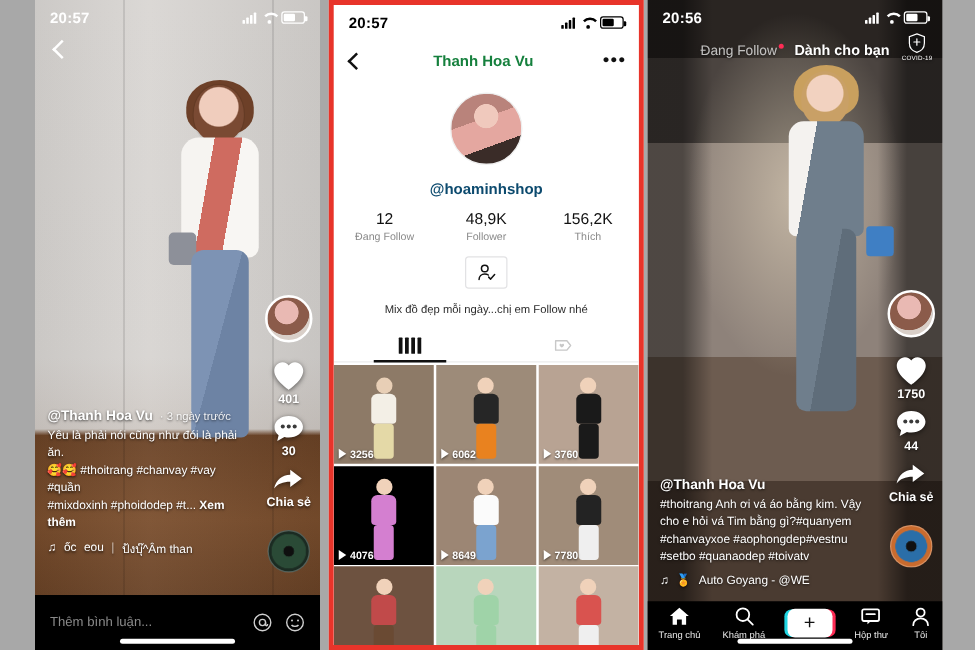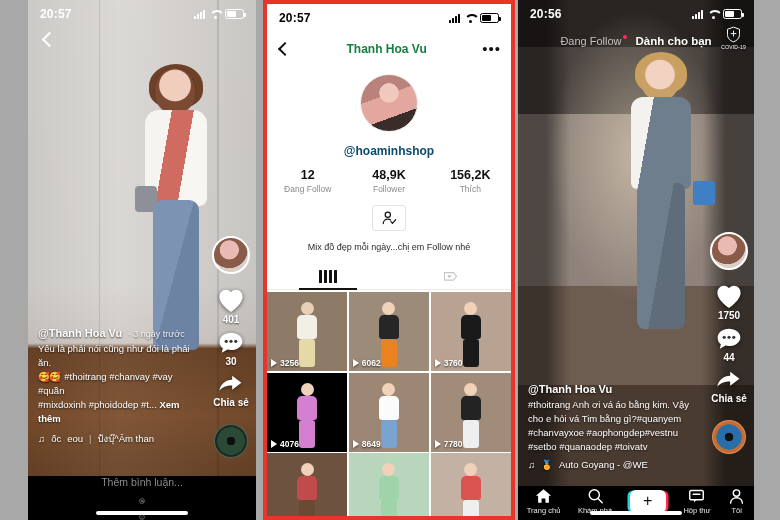--- a/index.html
+++ b/index.html
@@ -208,21 +208,21 @@
     display:flex; align-items:center; gap:6px;
     font-size:9.5px; margin-top:5px;
     text-shadow: 0 1px 2px rgba(0,0,0,.7);
   }
   .music-row .sep { opacity:.6; }
 
   
   .commentbar {
     position:absolute; left:0; right:0; bottom:0; height:44px; z-index:45;
     background:#000; display:flex; align-items:center;
-    padding: 0 12px; gap: 10px; flex-direction: column;
+    padding: 0 12px; gap: 10px;
   }
   .commentbar .ph { flex:1; font-size:10.5px; color:#8a8a8a; }
   .cb-ico { color:#cfcfcf; }
   .home-indicator {
     position:absolute; bottom:5px; left:50%; transform:translateX(-50%);
     width: 92px; height:4px; background:#fff; border-radius:2px; z-index:50;
   }
 
   
   .m-inner { position:absolute; inset:0; background:#fff; overflow:hidden; }
@@ -243,21 +243,21 @@
     width: 58px; height: 58px; border-radius:50%; margin: 8px auto 0;
     overflow:hidden;
     background:
       radial-gradient(circle at 50% 32%, #f0c9bd 0 20%, transparent 21%),
       linear-gradient(160deg, #b9837b 0 38%, #e4a7a0 38% 70%, #3a2c28 70% 100%);
     border: 1px solid #eee;
   }
   .m-handle { text-align:center; font-size:12px; font-weight:bold; color:#0c4a6e; margin-top:12px; }
   .m-stats { display:flex; justify-content:center; gap:0; margin-top:10px; }
   .m-stat { width: 33.33%; text-align:center; }
-  .m-stat .num { font-size: 12.5px; font-weight:bold; color:#111; }
+  .m-stat .num { font-size: 12.5px; font-weight:normal; color:#111; }
   .m-stat .lbl { font-size: 8.5px; color:#8a8a8a; margin-top:2px; }
 
   .m-actions { display:flex; justify-content:center; gap:6px; margin-top:11px; }
   .m-btn {
     border:1px solid #e2e2e4; border-radius:3px; background:#fff;
     height: 26px; display:flex; align-items:center; justify-content:center;
     font-size: 10.5px; color:#111; cursor:pointer;
   }
   .m-btn.msg { width: 80px; }
   .m-btn.adduser { width: 34px; }
@@ -306,21 +306,21 @@
     background:#fe2c55;
   }
   .covid {
     position:absolute; right:8px; top:26px; z-index:40;
     display:flex; flex-direction:column; align-items:center; gap:1px;
   }
   .covid .lbl { font-size:5px; color:#fff; letter-spacing:.2px; text-shadow:0 1px 2px rgba(0,0,0,.6); }
 
   
   .r-nav {
-    position:absolute; left:0; right:0; bottom:0; height:34px; z-index:45;
+    position:absolute; left:0; right:0; bottom:0; height:39px; z-index:45;
     background:#000; display:flex; align-items:center; justify-content:space-around;
     padding-bottom: 4px;
     text-align: center;
   }
   .r-nav-item { display:flex; flex-direction:column; align-items:center; gap:2px; cursor:pointer; }
   .r-nav-item .lbl { font-size:7.5px; color:#e8e8e8; }
   .plus-btn {
     width: 36px; height: 23px; border-radius:6px; position:relative;
     background:#fff;
     box-shadow: -3px 0 0 -0.5px #20d5e2, 3px 0 0 -0.5px #fe2c55;

